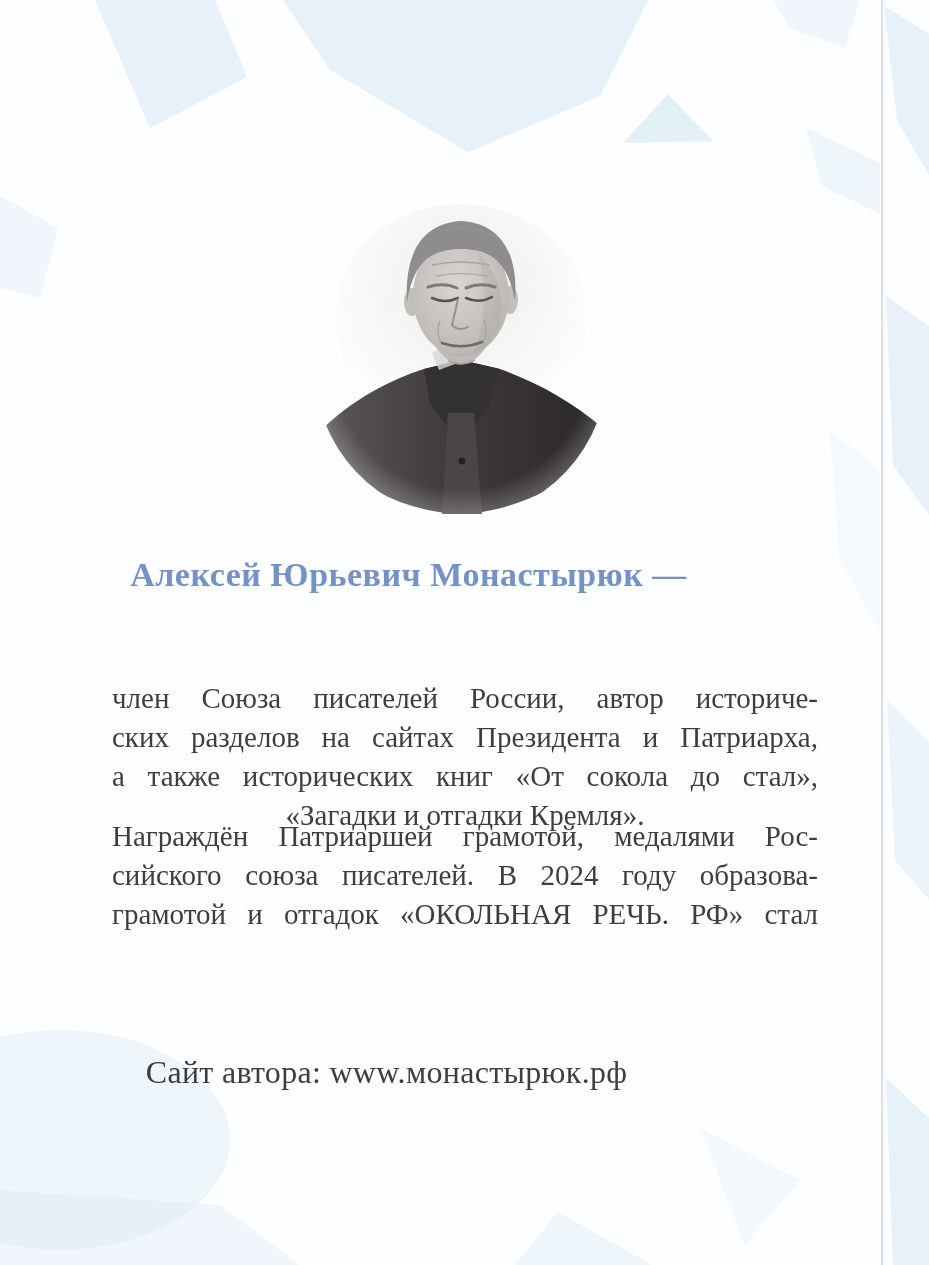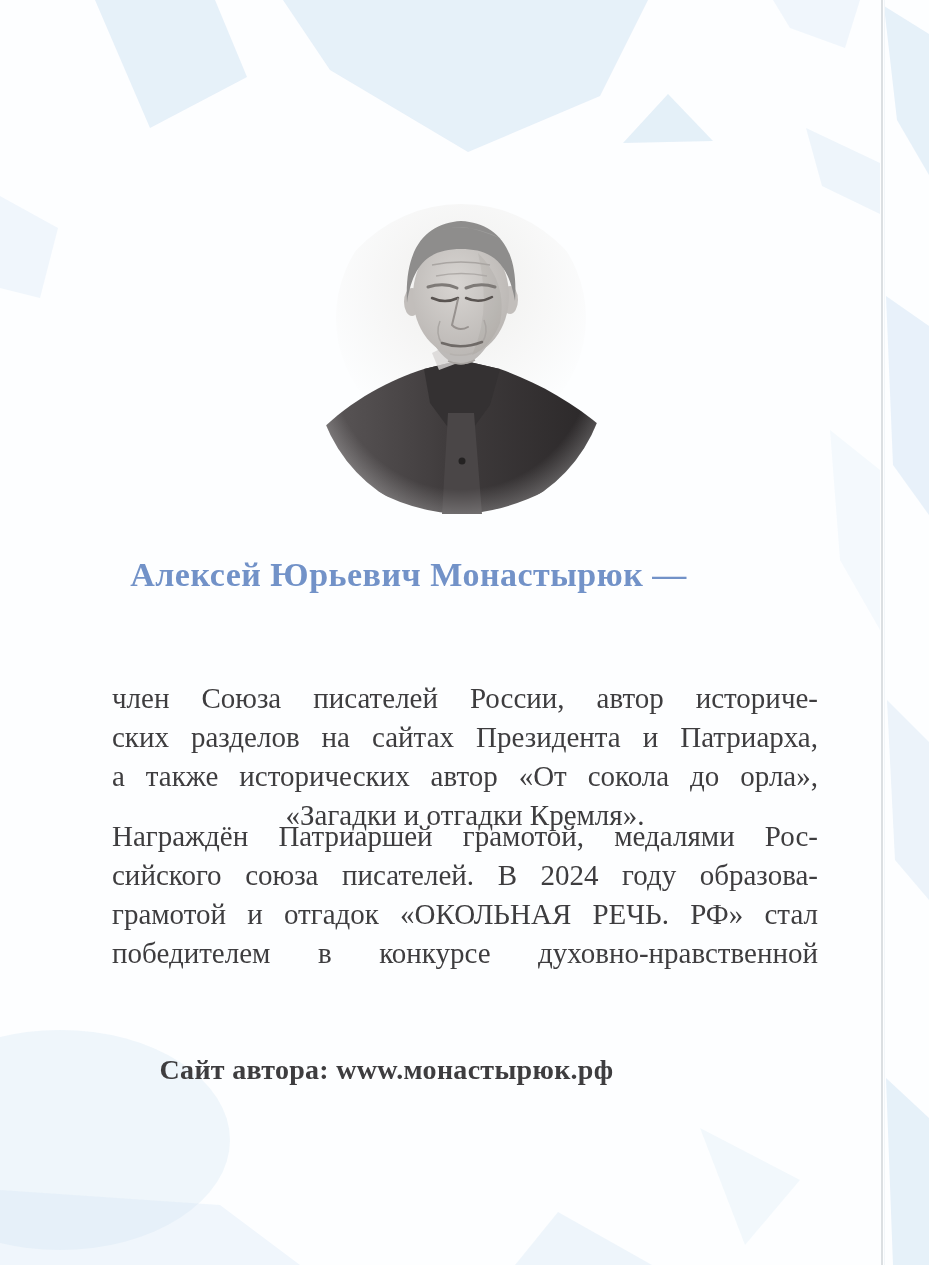--- a/index.html
+++ b/index.html
@@ -19,21 +19,21 @@
   #para1{top:643px;margin-top:36px;}
   #para2{top:817px;}
   .line{
     height:39px;line-height:39px;
     text-align:justify;text-align-last:justify;
     overflow:hidden;
   }
   .line.center{text-align:right;text-align-last:center;}
   .site{
     position:absolute;top:1054px;left:0;width:773px;
-    text-align:center;font-size:28px;color:#3e3d3f;letter-spacing:.3px;font-weight:bold;
+    text-align:center;font-size:32px;color:#3e3d3f;letter-spacing:.3px;
   }
 </style>
 </head>
 <body>
 
 <svg id="bg-pattern" viewBox="0 0 929 1265" xmlns="http://www.w3.org/2000/svg">
   <g fill="#cfe3f3">
     <polygon points="283,0 648,0 600,96 468,152 330,70" opacity="0.50"></polygon>
     <polygon points="95,0 215,0 247,77 150,128" opacity="0.50"></polygon>
     <polygon points="668,94 713,141 623,143" opacity="0.55"></polygon>
@@ -124,24 +124,23 @@
       <rect x="0" y="0" width="298" height="316" fill="url(#vign)"></rect>
     </g>
   </svg>
 </div>
 
 <div class="heading">Алексей Юрьевич Монастырюк —</div>
 
 <div class="para" id="para1">
   <div class="line">член Союза писателей России, автор историче-</div>
   <div class="line">ских разделов на сайтах Президента и Патриарха,</div>
-  <div class="line">а также исторических автор «От сокола до орла»,</div>
+  <div class="line">а также исторических книг «От сокола до стал»,</div>
   <div class="line center">«Загадки и отгадки Кремля».</div>
 </div>
 
 <div class="para" id="para2">
   <div class="line">Награждён Патриаршей грамотой, медалями Рос-</div>
   <div class="line">сийского союза писателей. В 2024 году образова-</div>
   <div class="line">грамотой и отгадок «ОКОЛЬНАЯ РЕЧЬ. РФ» стал</div>
-  <div class="line">победителем в конкурсе духовно-нравственной</div>
 </div>
 
 <div class="site">Сайт автора: www.монастырюк.рф</div>
 
 </body></html>

